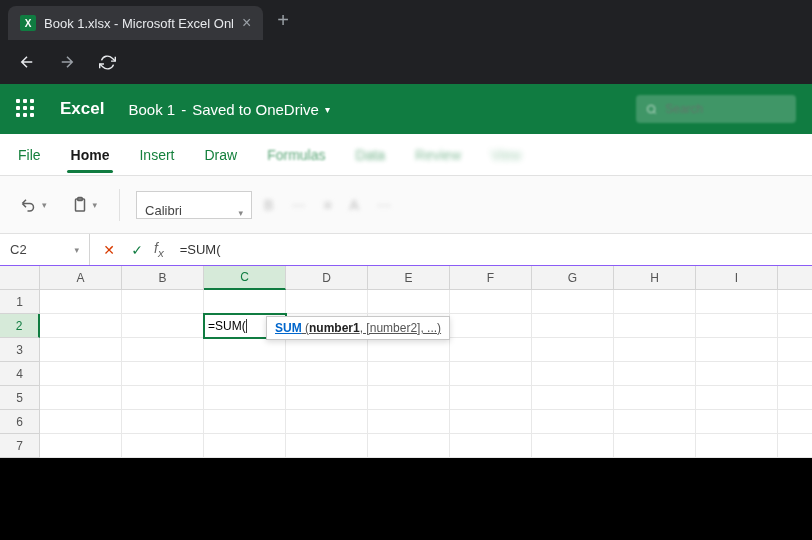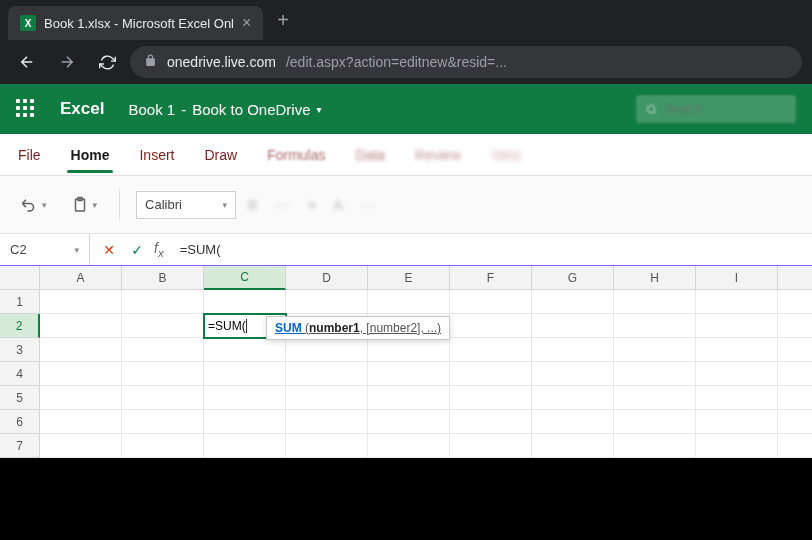--- a/index.html
+++ b/index.html
@@ -28,31 +28,31 @@
   .waffle { width: 20px; height: 20px; display: grid; grid-template-columns: repeat(3,4px); grid-template-rows: repeat(3,4px); gap: 3px; cursor: pointer; }
   .waffle div { background: #fff; border-radius: 1px; }
   .app-name { font-size: 17px; font-weight: 600; }
   .doc-title { font-size: 15px; display: flex; align-items: center; gap: 6px; }
   .doc-title .chev { font-size: 10px; }
   .search-pill { margin-left: auto; background: rgba(255,255,255,0.25); border-radius: 4px; height: 28px; width: 160px; display: flex; align-items: center; padding: 0 10px; gap: 8px; filter: blur(1px); opacity: 0.8; }
   .search-pill input { background: transparent; border: none; color: #fff; font-size: 12px; outline: none; width: 100%; }
 
   
   .ribbon-tabs { background: #fff; display: flex; align-items: center; height: 42px; padding: 0 12px; gap: 18px; border-bottom: 1px solid #e1e1e1; }
-  .rtab { font-size: 14px; color: #7f1d1d; padding: 10px 6px; cursor: pointer; position: relative; }
+  .rtab { font-size: 14px; color: #15803d; padding: 10px 6px; cursor: pointer; position: relative; }
   .rtab.active { color: #1a1a1a; font-weight: 700; }
   .rtab.active::after { content: ""; position: absolute; left: 2px; right: 2px; bottom: 0; height: 3px; background: #107c41; border-radius: 2px; }
 
   
   .ribbon { background: #fafafa; height: 58px; display: flex; align-items: center; padding: 0 14px; gap: 12px; border-bottom: 1px solid #e1e1e1; }
   .rbtn { display: flex; align-items: center; gap: 4px; color: #616161; padding: 4px 6px; cursor: pointer; border-radius: 3px; }
   .rbtn svg { stroke: #616161; fill: none; }
   .chev-sm { font-size: 9px; color: #888; }
   .divider { width: 1px; height: 32px; background: #e1e1e1; margin: 0 4px; }
-  .font-box { border: 1px solid #cfcfcf; height: 28px; width: 100px; display: flex; align-items: center; padding: 0 8px; font-size: 13px; color: #444; background: #fff; justify-content: space-between; }
+  .font-box { border: 1px solid #cfcfcf; height: 28px; width: 116px; display: flex; align-items: flex-end; padding: 0 8px; font-size: 13px; color: #444; background: #fff; justify-content: space-between; }
   .ribbon-rest { display: flex; gap: 18px; color: #bbb; filter: blur(2px); }
   .ribbon-rest span { font-size: 14px; }
 
   
   .formula-bar { background: #fff; height: 32px; display: flex; align-items: center; border-bottom: 1px solid #8b5cf6; }
   .name-box { width: 90px; border-right: 1px solid #d4d4d4; height: 100%; display: flex; align-items: center; padding: 0 10px; font-size: 13px; color: #444; justify-content: space-between; }
   .fbar-btns { display: flex; align-items: center; gap: 2px; padding: 0 6px; }
   .fbar-btn { width: 26px; height: 26px; display: flex; align-items: center; justify-content: center; cursor: pointer; font-size: 14px; }
   .fx { font-style: italic; color: #666; font-size: 14px; margin: 0 6px 0 2px; }
   .formula-input { flex: 1; border: none; outline: none; font-size: 13px; padding: 0 4px; color: #333; }
@@ -98,49 +98,40 @@
       <svg width="18" height="18" viewBox="0 0 24 24" fill="none" stroke="currentColor" stroke-width="2">
           <path d="M5 12h14M12 5l7 7-7 7"></path>
         </svg>
     </div>
     <div class="nav-btn enabled">
       <svg width="17" height="17" viewBox="0 0 24 24" fill="none" stroke="currentColor" stroke-width="2">
           <path d="M23 4v6h-6M1 20v-6h6"></path>
           <path d="M3.51 9a9 9 0 0 1 14.85-3.36L23 10M1 14l4.64 4.36A9 9 0 0 0 20.49 15"></path>
         </svg>
     </div>
-    <div class="url-box">
-      <span class="lock">
-        <svg width="13" height="13" viewBox="0 0 24 24" fill="currentColor">
-            <path d="M18 8h-1V6a5 5 0 0 0-10 0v2H6a2 2 0 0 0-2 2v10a2 2 0 0 0 2 2h12a2 2 0 0 0 2-2V10a2 2 0 0 0-2-2zM9 6a3 3 0 0 1 6 0v2H9z"></path>
-          </svg>
-      </span>
-      <span class="url-domain">onedrive.live.com</span>
-      <span class="url-path">/edit.aspx?action=editnew&amp;resid=...</span>
-    </div>
   </div>
 </div>
 
 <div class="excel-bar">
   <div class="waffle">
     <div></div>
       <div></div>
       <div></div>
       <div></div>
       <div></div>
       <div></div>
       <div></div>
       <div></div>
       <div></div>
   </div>
   <div class="app-name">Excel</div>
   <div class="doc-title">
     <span>Book 1</span>
     <span>-</span>
-    <span>Book to OneDrive</span>
+    <span>Saved to OneDrive</span>
     <span class="chev">▾</span>
   </div>
   <div class="search-pill">
     <svg width="13" height="13" viewBox="0 0 24 24" fill="none" stroke="#fff" stroke-width="2">
         <circle cx="11" cy="11" r="8"></circle>
         <path d="M21 21l-4.35-4.35"></path>
       </svg>
     <input placeholder="Search" style="">
   </div>
 </div>

